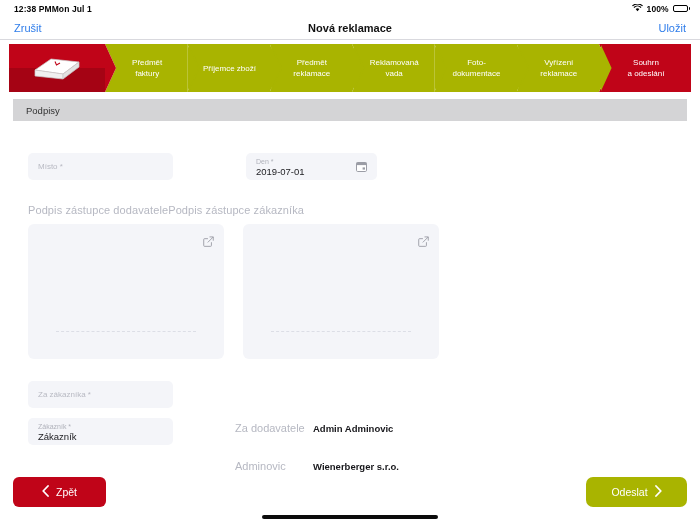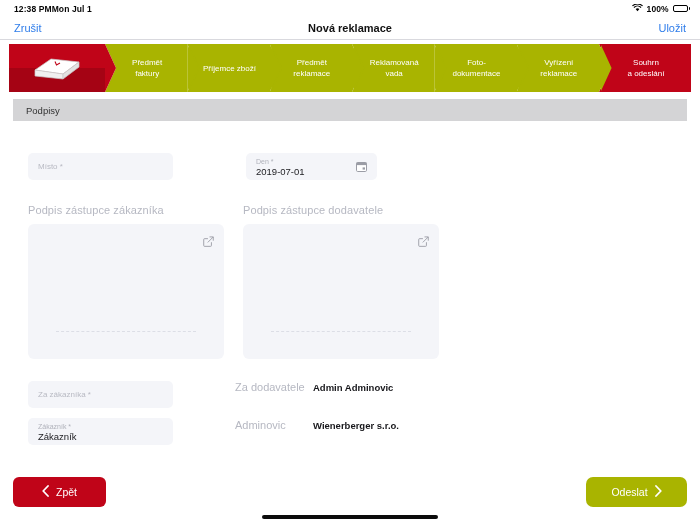--- a/index.html
+++ b/index.html
@@ -123,21 +123,21 @@
     position:absolute; left:28px; right:28px; bottom:27px;
     border-top:1.3px dashed #dcdee6;
   }
 
   
   .lower { margin-top:22px; position:relative; height:66px; }
   .field-zazak { width:145px; position:absolute; left:0; top:0; }
   .field-zak   { width:145px; position:absolute; left:0; top:37px; }
 
   .pairs { position:absolute; left:207px; top:0; }
-  .pair { display:flex; align-items:baseline; }
+  .pair { display:flex; align-items:baseline;margin-top:41px; }
   .pair + .pair { margin-top:26px; }
   .pair-key { width:78px; font-size:11px; color:#b6b8c2; }
   .pair-val { font-size:9.5px; font-weight:700; color:#17171b; }
 
   
   .footer { position:absolute; left:0; right:0; bottom:18px; height:30px; }
   .btn {
     position:absolute; height:30px; border-radius:6px; color:#fff;
     display:flex; align-items:center; justify-content:center; gap:7px;
     font-size:10.5px; cursor:pointer; user-select:none;
@@ -271,22 +271,22 @@
             <rect x="0.5" y="1.5" width="10" height="9" rx="1.2" fill="#fff" stroke="#9b9da6" stroke-width="1"></rect>
             <rect x="0.5" y="1.5" width="10" height="2.6" fill="#9b9da6"></rect>
             <rect x="6.6" y="6.4" width="2.4" height="2.2" fill="#9b9da6"></rect>
           </svg>
         </span>
       </div>
 
     </div>
 
     <div class="sig-labels">
+      <span class="sig-label b">Podpis zástupce dodavatele</span>
       <span class="sig-label a">Podpis zástupce zákazníka</span>
-      <span class="sig-label b">Podpis zástupce dodavatele</span>
     </div>
 
     <div class="sig-boxes">
 
       <div class="sig-box">
         <span class="sig-edit">
           <svg width="11" height="11" viewBox="0 0 12 12">
             <path d="M9.2 6.8 V10.4 a0.9 0.9 0 0 1-0.9 0.9 H1.7 a0.9 0.9 0 0 1-0.9-0.9 V3.8 a0.9 0.9 0 0 1 0.9-0.9 H5.4" fill="none" stroke="#9b9da6" stroke-width="1"></path>
             <path d="M7.1 1 H11.2 V5.1" fill="none" stroke="#9b9da6" stroke-width="1"></path>
             <path d="M11.2 1 L5.2 7" fill="none" stroke="#9b9da6" stroke-width="1"></path>

